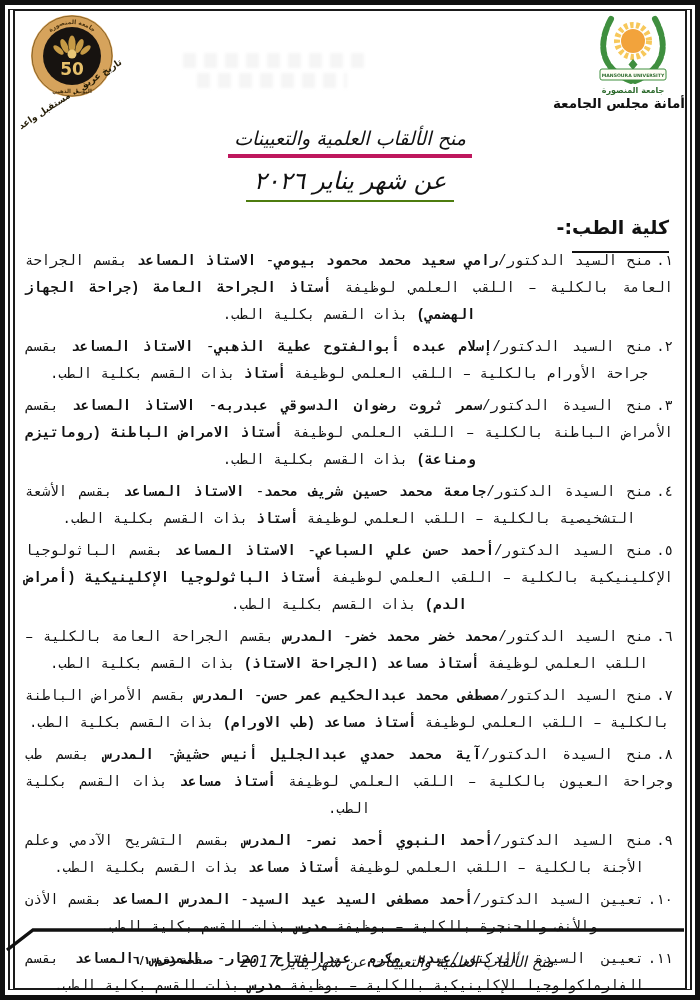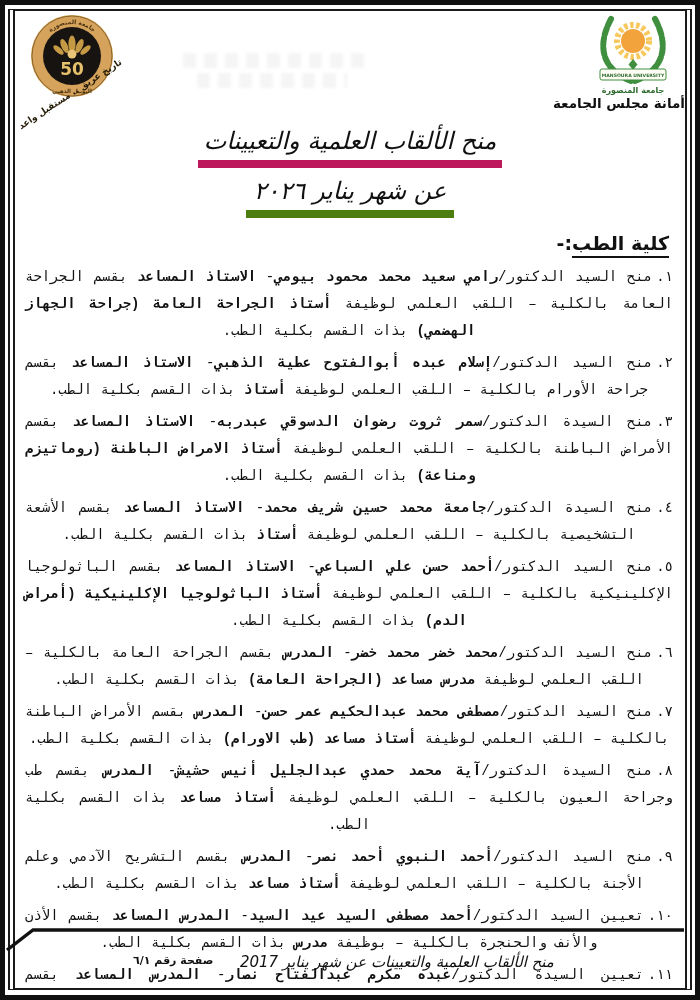--- a/index.html
+++ b/index.html
@@ -26,29 +26,29 @@
   .office { position:absolute; right:0; top:84px; font-weight:bold; font-size:13.5px; }
 
   .ghost { position:absolute; top:42px; left:168px; width:185px; height:15px;
            background:repeating-linear-gradient(90deg,#ededed 0 13px, transparent 13px 21px);
            opacity:.55; filter:blur(1.5px); }
   .ghost.g2 { top:62px; left:182px; width:150px; }
 
   
   .titles { text-align:center; margin-top:8px; }
   .calli { font-style:italic; letter-spacing:0.5px; }
-  .t1 { display:inline-block; font-size:24px; padding:0 6px 5px 6px;
-        border-bottom:8px solid #be185d; }
+  .t1 { display:inline-block; font-size:19px; padding:0 6px 5px 6px;
+        border-bottom:4px solid #be185d; }
   .t2-wrap { margin-top:9px; }
   .t2 { display:inline-block; font-size:24px; padding:0 8px 5px 8px;
-        border-bottom:8px solid #4d7c0f; }
+        border-bottom:2px solid #4d7c0f; }
 
   
   .section { margin:14px 16px 0 0; font-size:19px; font-weight:bold; }
-  .section .hd { border-bottom:2.5px solid #111; padding-bottom:2px; }
+  .section .hd { border-bottom:2.5px solid #111; padding-bottom:13px; }
 
   
   .items { margin:10px 12px 0 10px; font-size:14px; line-height:27px;
            text-align:justify; text-align-last:center;font-family:Liberation Mono, monospace; }
   .item { margin-bottom:5px; }
   .item .num { font-weight:normal; margin-left:4px; }
   .item b { font-weight:bold; }
 
   
   .swoosh { position:absolute; left:0; right:0; bottom:36px; height:26px; }
@@ -123,21 +123,21 @@
     <div class="section">
       <span class="hd">كلية الطب</span><span>:-</span>
     </div>
 
     <div class="items">
         <div class="item"><span class="num">١.</span><span>منح السيد الدكتور/</span><b>رامي سعيد محمد محمود بيومي</b><span>- </span><b>الاستاذ المساعد</b><span> بقسم الجراحة العامة بالكلية – اللقب العلمي لوظيفة </span><b>أستاذ الجراحة العامة (جراحة الجهاز الهضمي)</b><span> بذات القسم بكلية الطب.</span></div>
         <div class="item"><span class="num">٢.</span><span>منح السيد الدكتور/</span><b>إسلام عبده أبوالفتوح عطية الذهبي</b><span>- </span><b>الاستاذ المساعد</b><span> بقسم جراحة الأورام بالكلية – اللقب العلمي لوظيفة </span><b>أستاذ</b><span> بذات القسم بكلية الطب.</span></div>
         <div class="item"><span class="num">٣.</span><span>منح السيدة الدكتور/</span><b>سمر ثروت رضوان الدسوقي عبدربه</b><span>- </span><b>الاستاذ المساعد</b><span> بقسم الأمراض الباطنة بالكلية – اللقب العلمي لوظيفة </span><b>أستاذ الامراض الباطنة (روماتيزم ومناعة)</b><span> بذات القسم بكلية الطب.</span></div>
         <div class="item"><span class="num">٤.</span><span>منح السيدة الدكتور/</span><b>جامعة محمد حسين شريف محمد</b><span>- </span><b>الاستاذ المساعد</b><span> بقسم الأشعة التشخيصية بالكلية – اللقب العلمي لوظيفة </span><b>أستاذ</b><span> بذات القسم بكلية الطب.</span></div>
         <div class="item"><span class="num">٥.</span><span>منح السيد الدكتور/</span><b>أحمد حسن علي السباعي</b><span>- </span><b>الاستاذ المساعد</b><span> بقسم الباثولوجيا الإكلينيكية بالكلية – اللقب العلمي لوظيفة </span><b>أستاذ الباثولوجيا الإكلينيكية (أمراض الدم)</b><span> بذات القسم بكلية الطب.</span></div>
-        <div class="item"><span class="num">٦.</span><span>منح السيد الدكتور/</span><b>محمد خضر محمد خضر</b><span>- </span><b>المدرس</b><span> بقسم الجراحة العامة بالكلية – اللقب العلمي لوظيفة </span><b>مدرس مساعد (الجراحة العامة)</b><span> بذات القسم بكلية الطب.</span></div>
+        <div class="item"><span class="num">٦.</span><span>منح السيد الدكتور/</span><b>محمد خضر محمد خضر</b><span>- </span><b>المدرس</b><span> بقسم الجراحة العامة بالكلية – اللقب العلمي لوظيفة </span><b>أستاذ مساعد (الجراحة الاستاذ)</b><span> بذات القسم بكلية الطب.</span></div>
         <div class="item"><span class="num">٧.</span><span>منح السيد الدكتور/</span><b>مصطفى محمد عبدالحكيم عمر حسن</b><span>- </span><b>المدرس</b><span> بقسم الأمراض الباطنة بالكلية – اللقب العلمي لوظيفة </span><b>أستاذ مساعد (طب الاورام)</b><span> بذات القسم بكلية الطب.</span></div>
         <div class="item"><span class="num">٨.</span><span>منح السيدة الدكتور/</span><b>آية محمد حمدي عبدالجليل أنيس حشيش</b><span>- </span><b>المدرس</b><span> بقسم طب وجراحة العيون بالكلية – اللقب العلمي لوظيفة </span><b>أستاذ مساعد</b><span> بذات القسم بكلية الطب.</span></div>
         <div class="item"><span class="num">٩.</span><span>منح السيد الدكتور/</span><b>أحمد النبوي أحمد نصر</b><span>- </span><b>المدرس</b><span> بقسم التشريح الآدمي وعلم الأجنة بالكلية – اللقب العلمي لوظيفة </span><b>أستاذ مساعد</b><span> بذات القسم بكلية الطب.</span></div>
         <div class="item"><span class="num">١٠.</span><span>تعيين السيد الدكتور/</span><b>أحمد مصطفى السيد عيد السيد</b><span>- </span><b>المدرس المساعد</b><span> بقسم الأذن والأنف والحنجرة بالكلية – بوظيفة </span><b>مدرس</b><span> بذات القسم بكلية الطب.</span></div>
         <div class="item"><span class="num">١١.</span><span>تعيين السيدة الدكتور/</span><b>عبده مكرم عبدالفتاح نصار</b><span>- </span><b>المدرس المساعد</b><span> بقسم الفارماكولوجيا الإكلينيكية بالكلية – بوظيفة </span><b>مدرس</b><span> بذات القسم بكلية الطب.</span></div>
       </div>
 
     <svg class="swoosh" viewBox="0 0 680 26" preserveAspectRatio="none">
       <path d="M2,25 L28,5 L679,5" stroke="#111" stroke-width="3.4" fill="none"></path>
     </svg>

